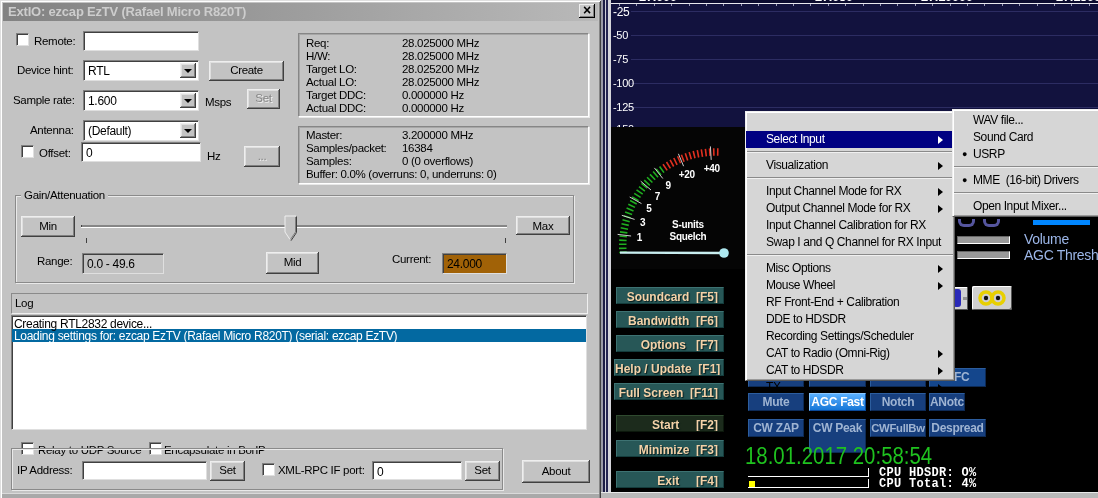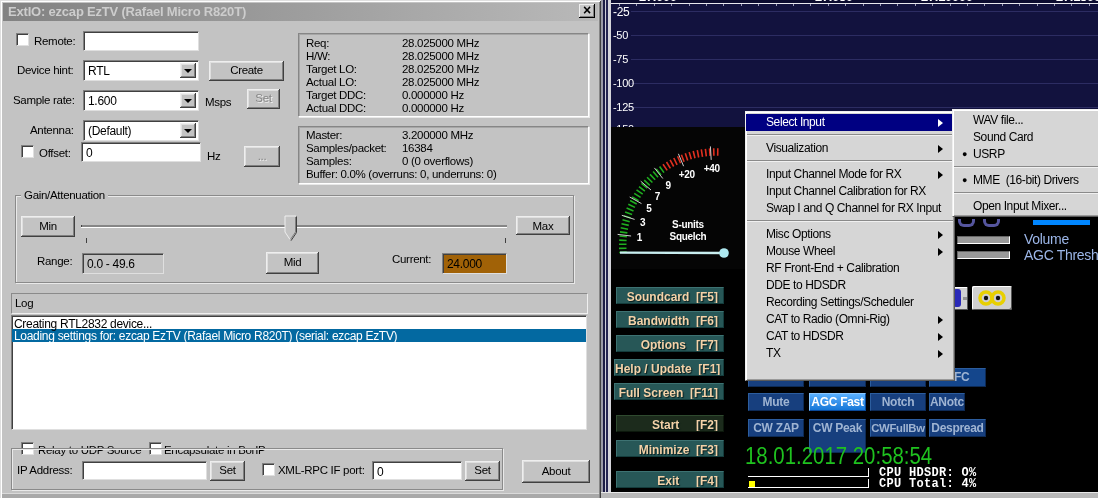--- a/index.html
+++ b/index.html
@@ -256,26 +256,27 @@
  <div class="abs" style="left:371px;top:286px;width:40px;height:24px;background:#d0d0d0;box-shadow:inset -1px -1px 0 #555,inset 1px 1px 0 #fff;border-radius:2px;"></div>
  <svg class="abs" style="left:371px;top:286px;" width="40" height="24" viewBox="0 0 40 24">
   <circle cx="14" cy="12" r="6" fill="none" stroke="#e8d000" stroke-width="3.5"></circle>
   <circle cx="26" cy="12" r="6" fill="none" stroke="#e8d000" stroke-width="3.5"></circle>
   <circle cx="14" cy="12" r="2.2" fill="#111"></circle>
   <circle cx="26" cy="12" r="2.2" fill="#111"></circle>
  </svg>
 
  <div class="abs" style="left:0;top:492px;width:497px;height:6px;background:#b8b8b8;box-shadow:inset 0 1px 0 #e8e8e8;z-index:3;"></div>
 
- <div class="menu" style="left:144px;top:111px;width:210px;height:270px;padding-top:2px;">
+ <div class="menu" style="left:144px;top:111px;width:210px;height:270px;padding-top:19px;">
   <div class="mi hl">Select Input<span class="ar"></span></div>
   <div class="msep"></div>
   <div class="mi">Visualization<span class="ar"></span></div>
   <div class="msep"></div>
   <div class="mi">Input Channel Mode for RX<span class="ar"></span></div>
+  <div class="mi">Output Channel Mode for RX<span class="ar"></span></div>
   <div class="mi">Input Channel Calibration for RX</div>
   <div class="mi">Swap I and Q Channel for RX Input</div>
   <div class="msep"></div>
   <div class="mi">Misc Options<span class="ar"></span></div>
   <div class="mi">Mouse Wheel<span class="ar"></span></div>
   <div class="mi">RF Front-End + Calibration</div>
   <div class="mi">DDE to HDSDR</div>
   <div class="mi">Recording Settings/Scheduler</div>
   <div class="mi">CAT to Radio (Omni-Rig)<span class="ar"></span></div>
   <div class="mi">CAT to HDSDR<span class="ar"></span></div>

